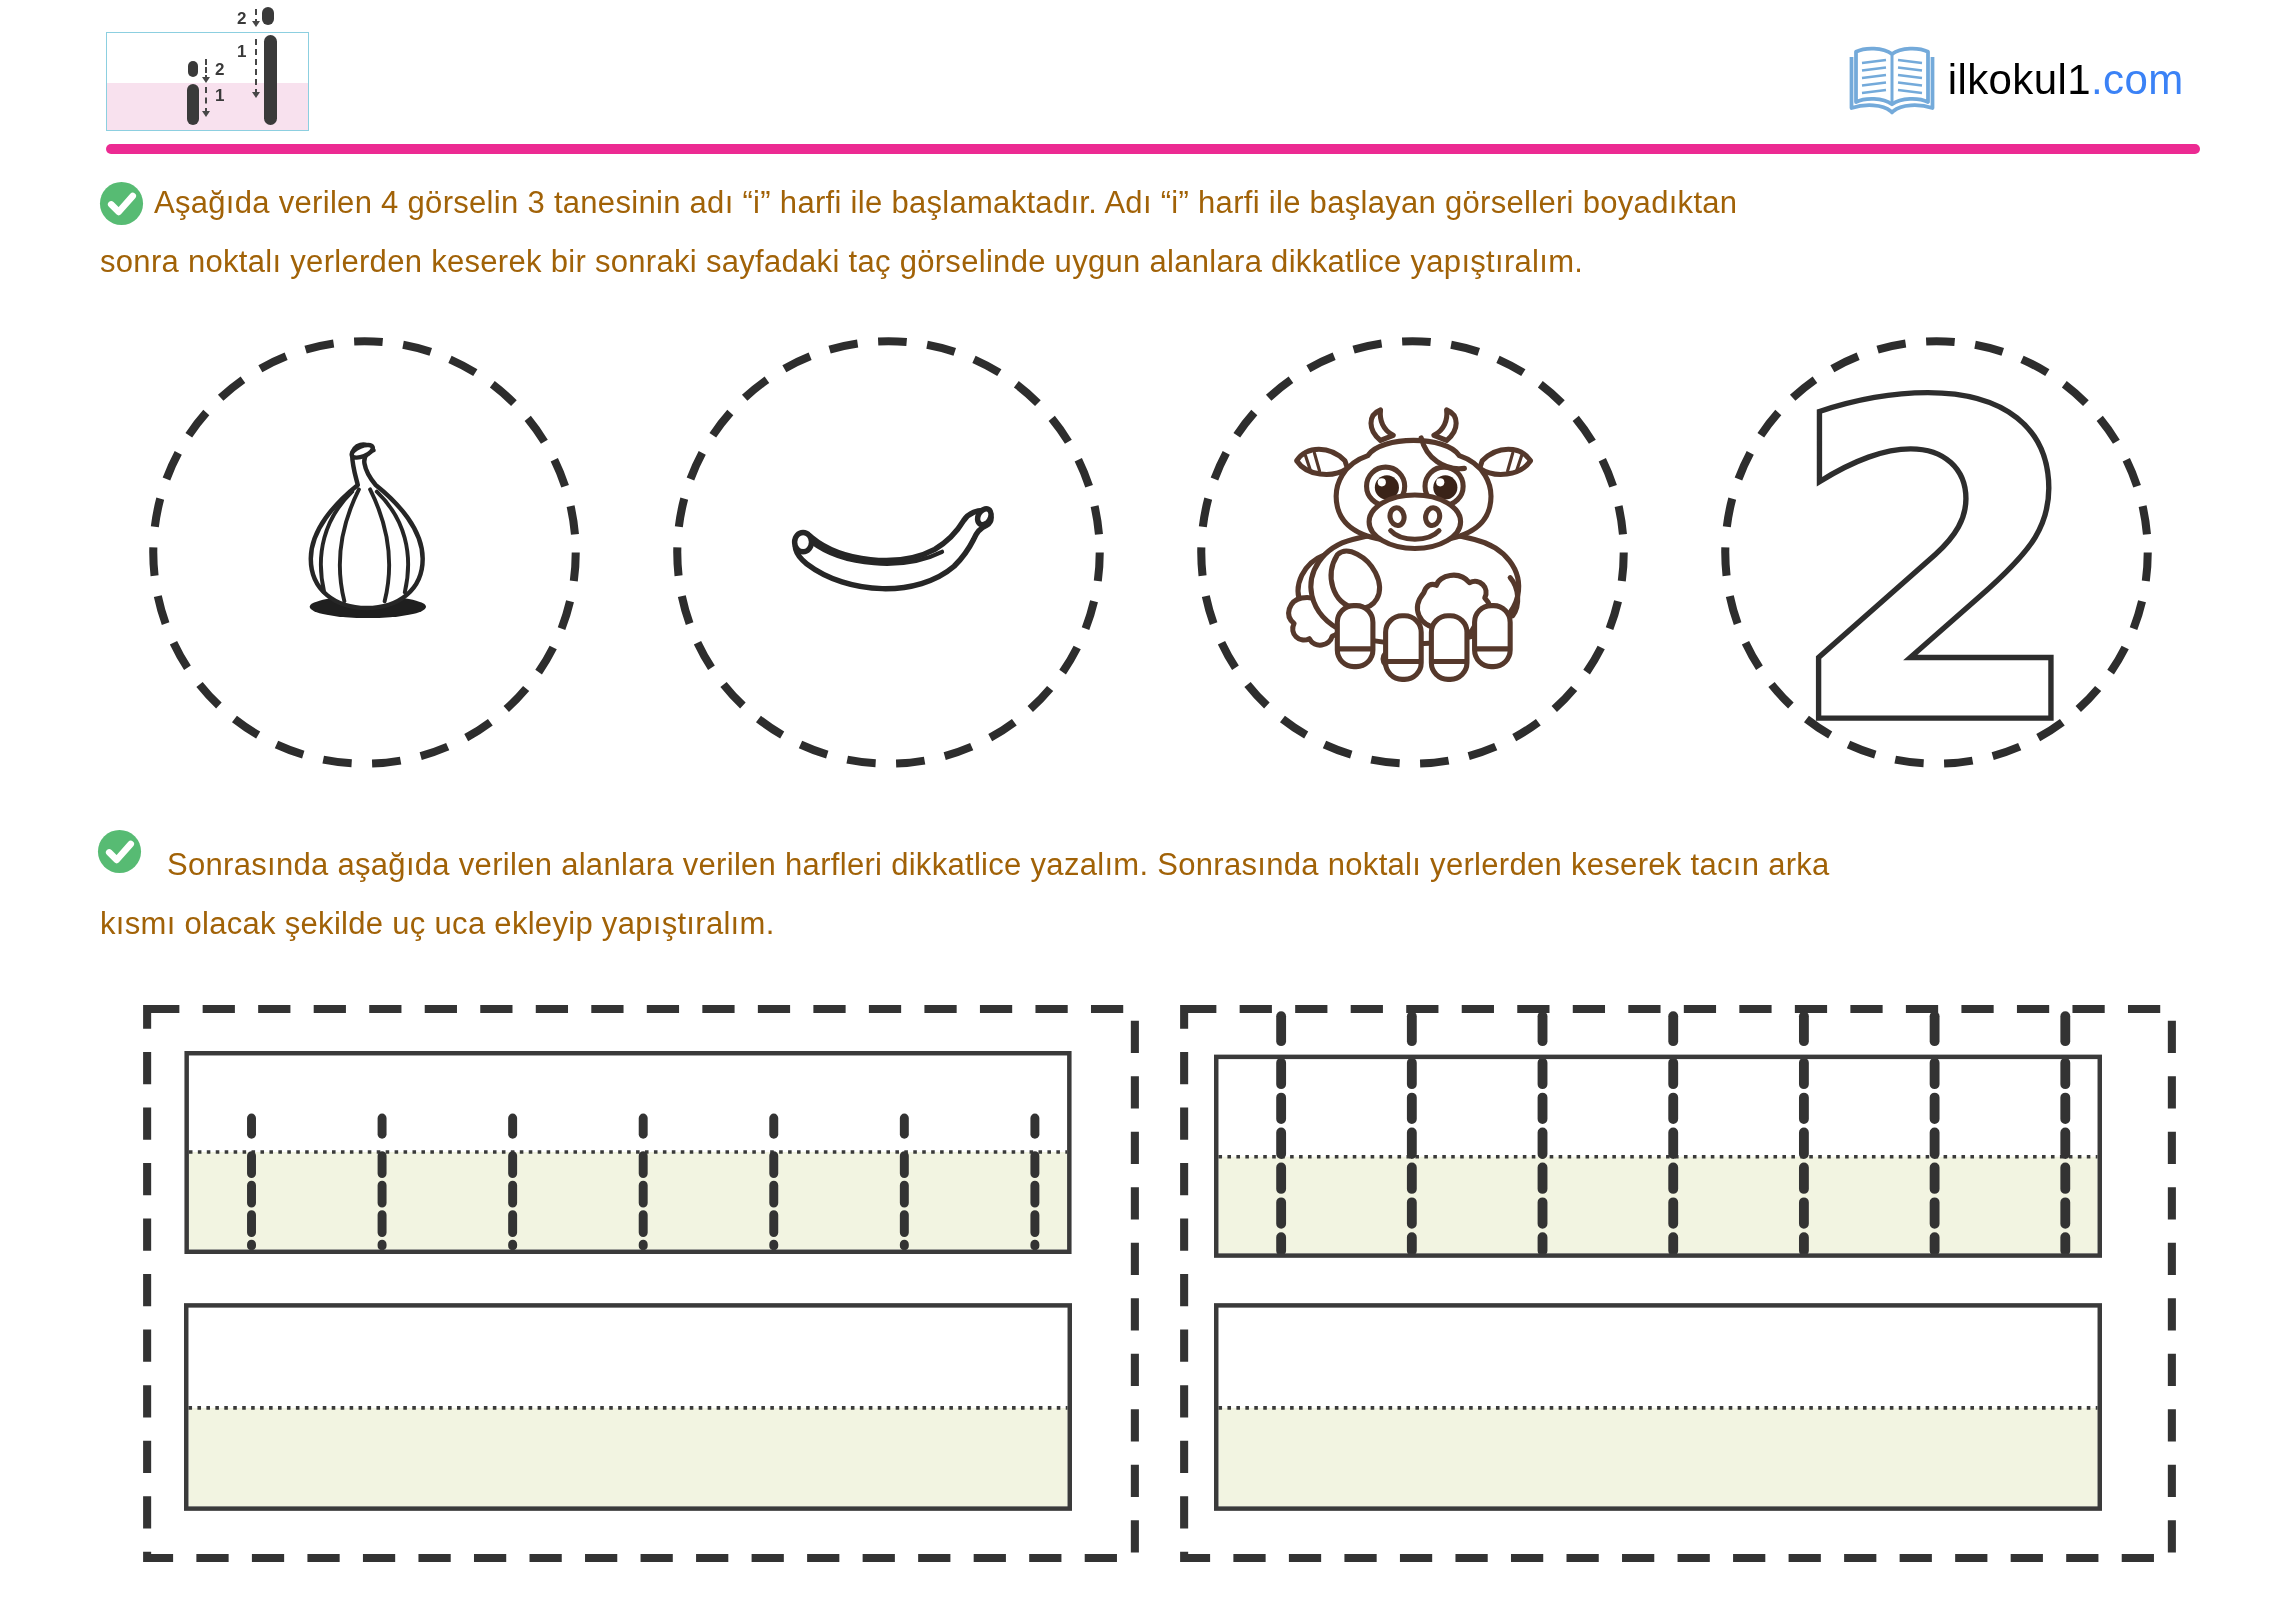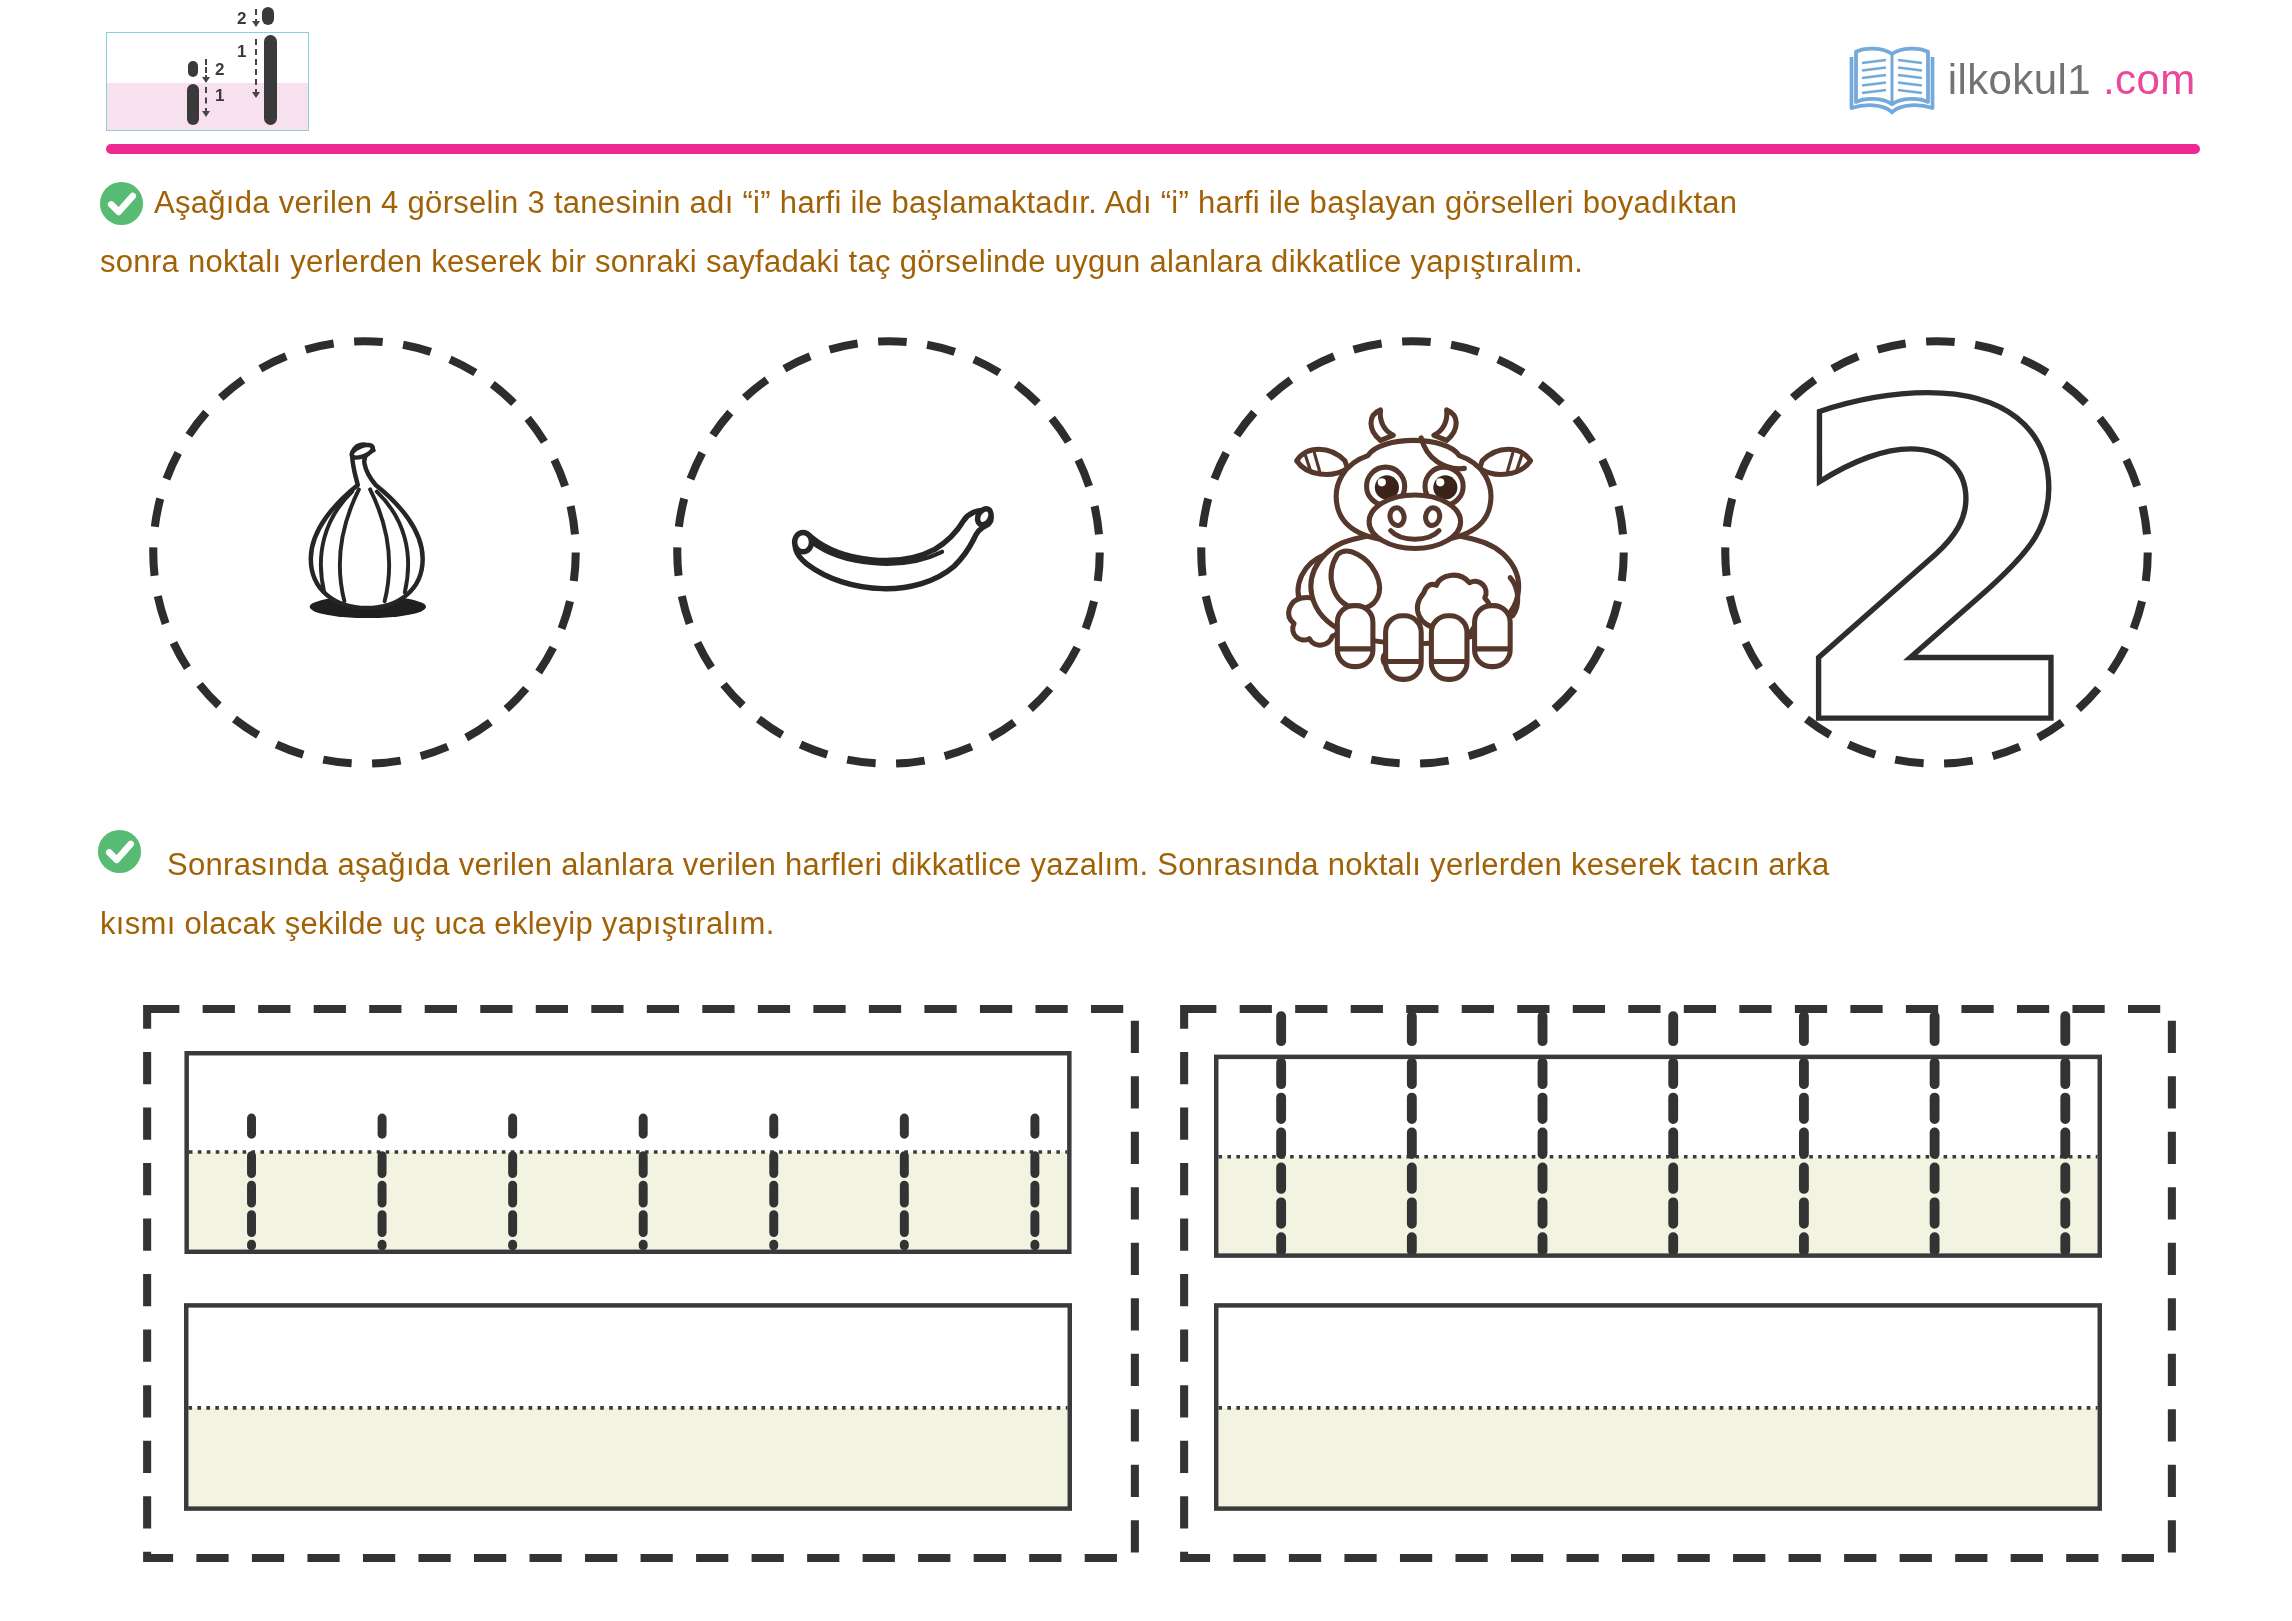--- a/index.html
+++ b/index.html
@@ -56,21 +56,21 @@
 
   <div class="logo-wrap">
     <svg width="90" height="77" viewBox="0 0 120 100">
       <path d="M60,16 C48,7 24,7 12,13 L12,80 C24,74 48,74 60,83 C72,74 96,74 108,80 L108,13 C96,7 72,7 60,16 Z" fill="#ffffff" stroke="#74aada" stroke-width="5" stroke-linejoin="round"></path>
       <line x1="60" y1="16" x2="60" y2="83" stroke="#74aada" stroke-width="4"></line>
       <path d="M20,28 L52,24 M20,38 L52,34 M20,48 L52,44 M20,58 L52,54 M20,68 L52,64" stroke="#74aada" stroke-width="3.5" fill="none"></path>
       <path d="M68,24 L100,28 M68,34 L100,38 M68,44 L100,48 M68,54 L100,58 M68,64 L100,68" stroke="#74aada" stroke-width="3.5" fill="none"></path>
       <path d="M6,20 L6,88 C24,82 48,83 58,92 L60,94 L62,92 C72,83 96,82 114,88 L114,20" fill="none" stroke="#74aada" stroke-width="5" stroke-linejoin="round"></path>
     </svg>
     <div class="logo-text">
-      <span style="color:#737373;">ilkokul1</span><span style="color:#ec4899;margin-left:12px;">.com</span>
+      <span style="color:#000000;">ilkokul1</span><span style="color:#3b82f6;">.com</span>
     </div>
   </div>
 
   <div class="divider" style="background:#ec2a92;"></div>
 
   <svg class="check" style="left:99px;top:181px;" viewBox="0 0 48 48">
     <circle cx="24" cy="24" r="23" fill="#57bb73"></circle>
     <path d="M13,25 L21,33 L36,16" stroke="#ffffff" stroke-width="7" fill="none" stroke-linecap="round" stroke-linejoin="round"></path>
   </svg>
   <div class="instr-line" style="left:154px;top:184px;">Aşağıda verilen 4 görselin 3 tanesinin adı “i” harfi ile başlamaktadır. Adı “i” harfi ile başlayan görselleri boyadıktan</div>

